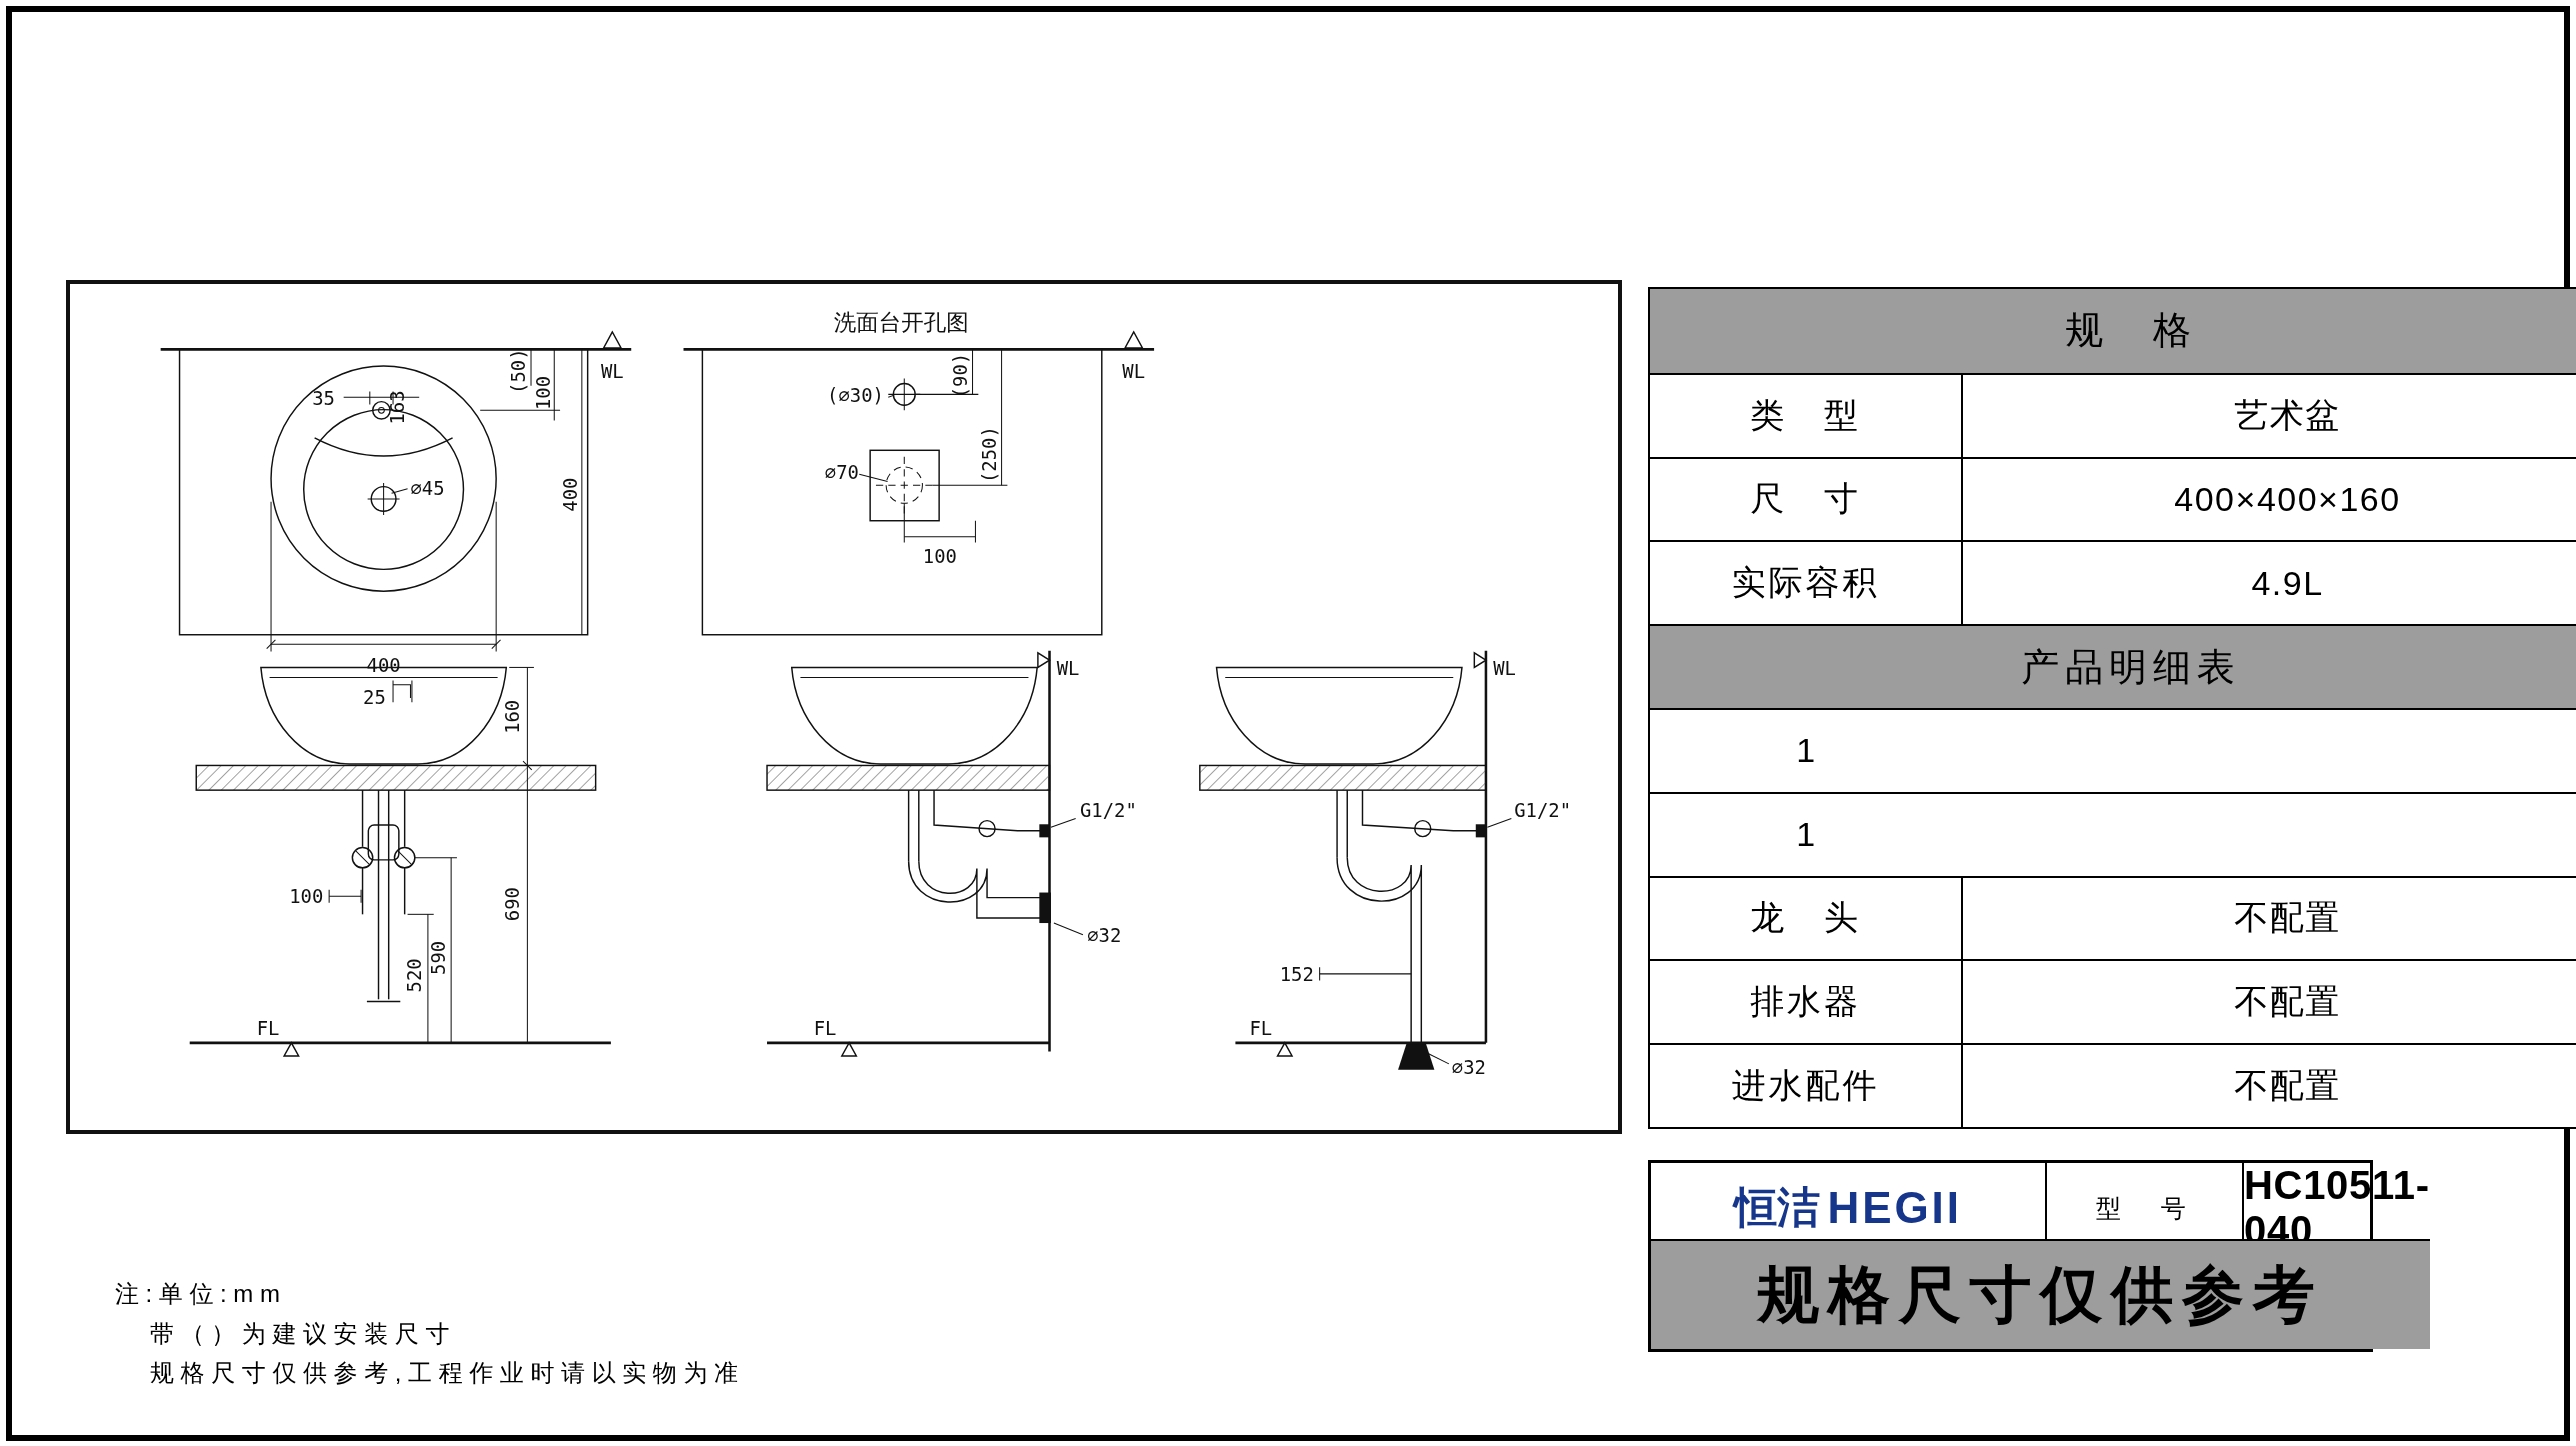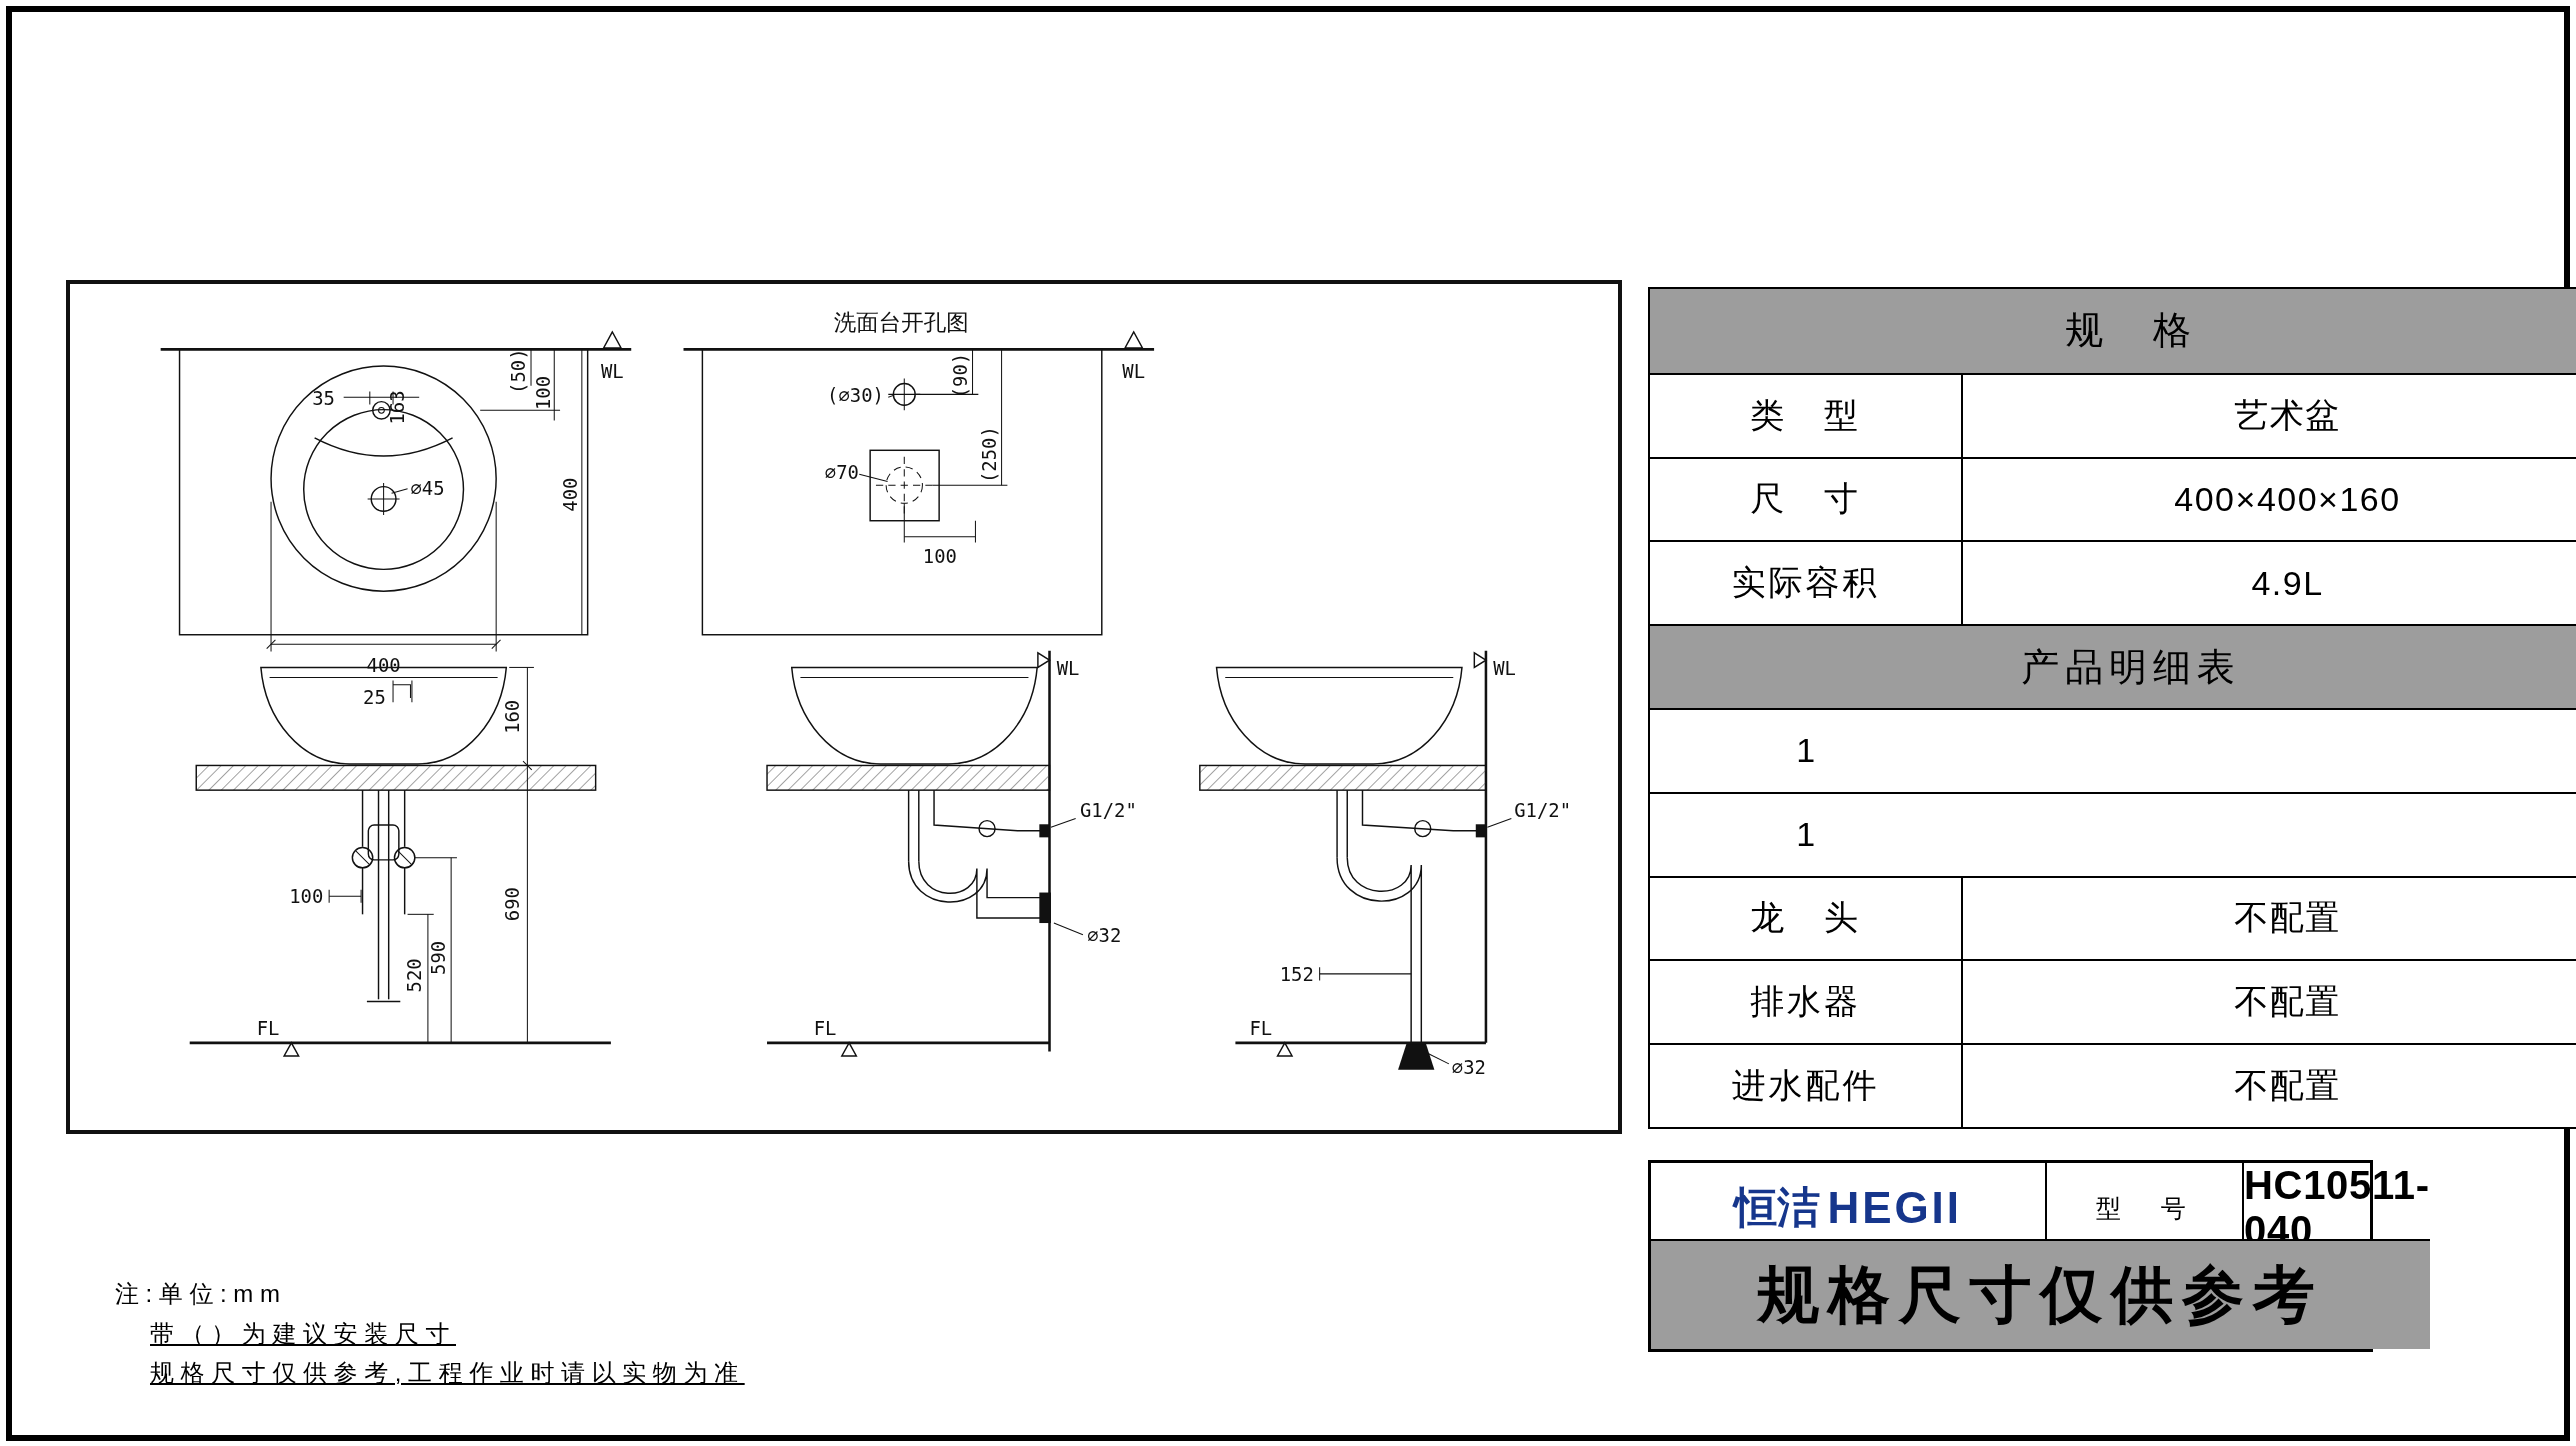--- a/index.html
+++ b/index.html
@@ -46,21 +46,21 @@
   .tb-model-label{display:flex;align-items:center;justify-content:center;
                   font-size:25px;letter-spacing:7.3px;border-right:2.9px solid #000;}
   .tb-model-value{display:flex;align-items:center;justify-content:center;
                   font-size:40px;font-weight:bold;letter-spacing:0.7px;}
   .tb-title{display:flex;align-items:center;justify-content:center;background:#9d9d9d;
             border-top:2.9px solid #000;font-size:62px;font-weight:bold;letter-spacing:8.8px;}
 
   
   .notes{position:absolute;left:115px;top:1274px;font-size:24px;letter-spacing:6.6px;
          line-height:1.65;color:#000;}
-  .notes .indent{padding-left:35px;text-decoration:underline;}
+  .notes .indent{padding-left:35px;}
 </style>
 </head>
 <body>
 
 <div class="page">
   <div class="frame"></div>
 
   <div class="panel">
     <svg class="drawing-svg" viewBox="0 0 2122 1165">
       <defs>

